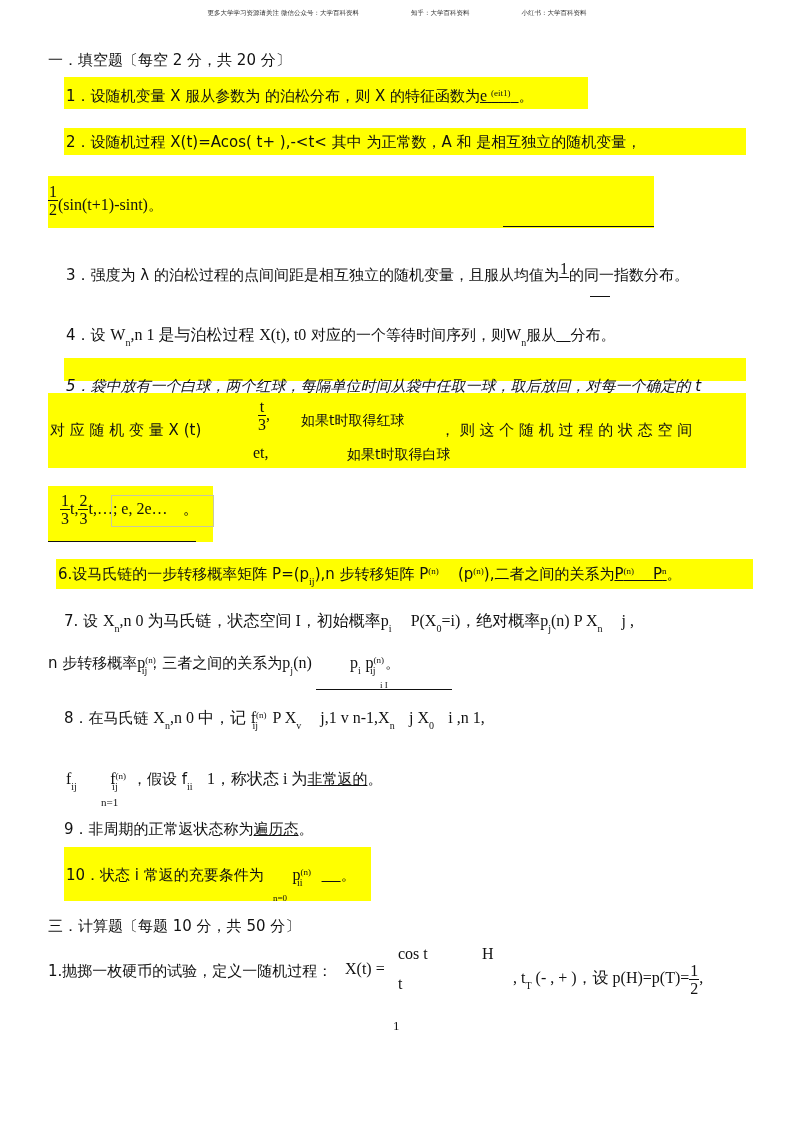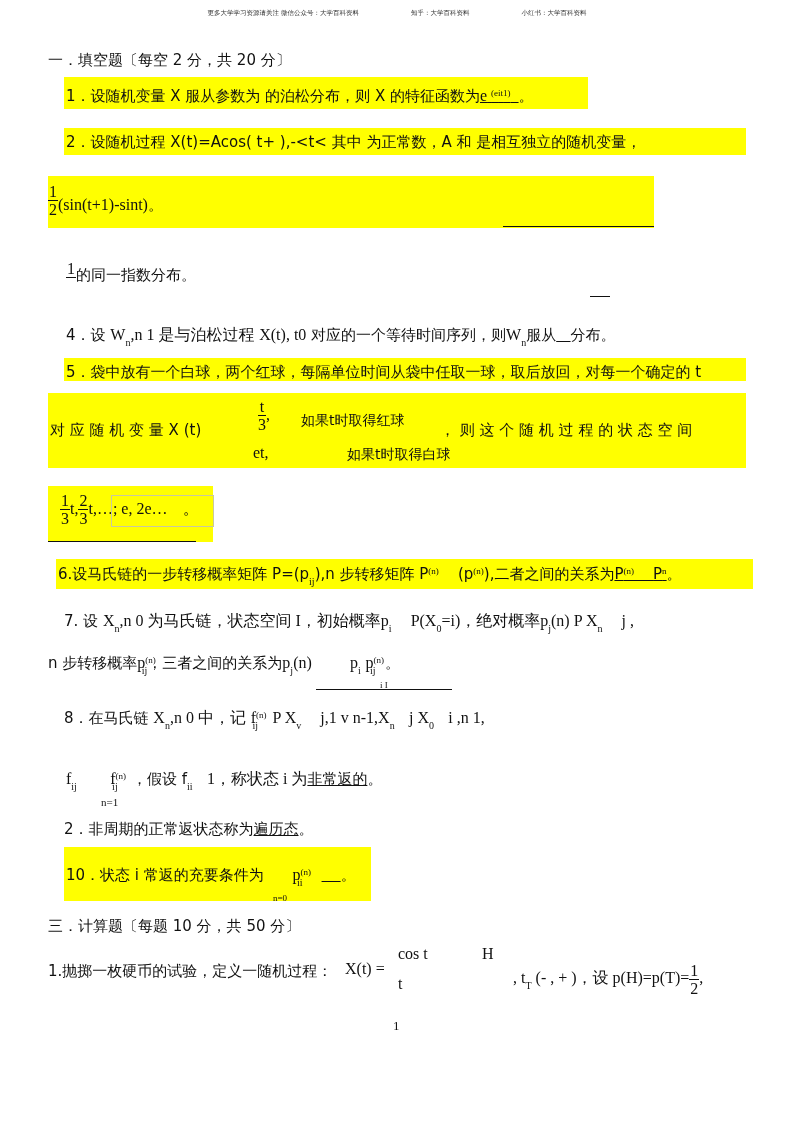--- a/index.html
+++ b/index.html
@@ -46,29 +46,29 @@
   <span>1．设随机变量 X 服从参数为   的泊松分布，则 X 的特征函数为</span><span class="m ul"><span>e</span> <span class="sup">(e</span><span class="sup">it</span><span class="sup">1)</span>&nbsp;&nbsp;</span><span>。</span>
 </div>
 
 <div class="ln" style="left:66px;top:133px;">2．设随机过程 X(t)=Acos(   t+ ),-&lt;t&lt;    其中   为正常数，A 和   是相互独立的随机变量，</div>
 <div class="ln" style="left:48px;top:193px;">
   <span class="frac" style="margin-top:-10px;"><span class="num">1</span><span class="den">2</span></span><span class="m">(sin(t+1)-sint)</span><span>。</span>
 </div>
 <div class="rule" style="left:503px;top:226px;width:151px;"></div>
 
 <div class="ln" style="left:66px;top:266px;">
-  <span class="frac" style="margin-top:-14px;"><span class="num">1</span></span><span>的同一指数分布。</span>
+  <span>3．强度为 λ 的泊松过程的点间间距是相互独立的随机变量，且服从均值为</span><span class="frac" style="margin-top:-14px;"><span class="num">1</span></span><span>的同一指数分布。</span>
 </div>
 <div class="rule" style="left:590px;top:296px;width:20px;"></div>
 
 <div class="ln" style="left:66px;top:326px;">
   <span>4．设</span> <span class="m">W</span><span class="sub">n</span><span class="m">,n  1 是与泊松过程</span> <span class="m">X(t), t0</span> <span>对应的一个等待时间序列，则</span><span class="m">W</span><span class="sub">n</span><span>服从</span><span class="ul">  </span><span class="ul">&nbsp;&nbsp;</span><span>分布。</span>
 </div>
 
-<div class="ln" style="left:66px;top:363px;">5．袋中放有一个白球，两个红球，每隔单位时间从袋中任取一球，取后放回，对每一个确定的 t</div>
+<div class="ln" style="left:66px;top:377px;font-style:italic;">5．袋中放有一个白球，两个红球，每隔单位时间从袋中任取一球，取后放回，对每一个确定的 t</div>
 <div class="ln" style="left:50px;top:421px;">对 应 随 机 变 量 X (t)</div>
 <div class="abs" style="left:258px;top:398px;">
   <span class="frac"><span class="num">t</span><span class="den">3</span></span><span class="m">,</span>
 </div>
 <div class="abs" style="left:301px;top:412px;font-size:14px;">如果t时取得红球</div>
 <div class="abs m" style="left:253px;top:444px;">et,</div>
 <div class="abs" style="left:318px;top:446px;font-size:14px;margin-left:29px;">如果t时取得白球</div>
 <div class="ln" style="left:440px;top:421px;">，  则    这 个 随 机 过 程 的 状 态 空 间</div>
 <div class="abs" style="left:60px;top:492px;">
   <span class="frac"><span class="num">1</span><span class="den">3</span></span><span class="m">t,</span><span class="frac"><span class="num">2</span><span class="den">3</span></span><span class="m">t,</span><span class="m">…; e, 2e…</span>&nbsp;&nbsp;&nbsp;<span>。</span>
@@ -91,21 +91,21 @@
 
 <div class="ln" style="left:64px;top:709px;">
   <span>8．在马氏链</span> <span class="m">X</span><span class="sub">n</span><span class="m">,n  0  中，记</span> <span class="m">f</span><span class="sup">(n)</span><span class="sub" style="margin-left:-14px;">ij</span>&nbsp;&nbsp;&nbsp;<span class="m">P X</span><span class="sub">v</span>&nbsp;&nbsp;&nbsp;&nbsp;<span class="m">j,1 v   n-1,X</span><span class="sub">n</span>&nbsp;&nbsp;&nbsp;<span class="m">j X</span><span class="sub">0</span>&nbsp;&nbsp;&nbsp;<span class="m">i ,n  1,</span>
 </div>
 <div class="ln" style="left:66px;top:770px;">
   <span class="m">f</span><span class="sub">ij</span>&nbsp;&nbsp;&nbsp;&nbsp;&nbsp;&nbsp;&nbsp;<span class="m">f</span><span class="sup">(n)</span><span class="sub" style="margin-left:-14px;">ij</span>&nbsp;&nbsp;&nbsp;<span>，假设 f</span><span class="sub">ii</span>&nbsp;&nbsp;&nbsp;<span class="m">1，称状态 i 为</span><span class="ul">非常返的</span><span>。</span>
 </div>
 <div class="abs" style="left:101px;top:796px;font-size:11px;font-family:'Liberation Serif',serif;">n=1</div>
 
 <div class="ln" style="left:64px;top:820px;">
-  <span>2．非周期的正常返状态称为</span><span class="ul">遍历态</span><span>。</span>
+  <span>9．非周期的正常返状态称为</span><span class="ul">遍历态</span><span>。</span>
 </div>
 
 <div class="ln" style="left:66px;top:866px;">
   <span>10．状态 i 常返的充要条件为</span>&nbsp;&nbsp;&nbsp;&nbsp;&nbsp;&nbsp;<span class="m">p</span><span class="sup">(n)</span><span class="sub" style="margin-left:-14px;">ii</span>&nbsp;&nbsp;&nbsp;&nbsp;<span class="ul">&nbsp;&nbsp;&nbsp;&nbsp;</span><span>。</span>
 </div>
 <div class="abs" style="left:273px;top:893px;font-size:9px;font-family:'Liberation Serif',serif;">n=0</div>
 
 <div class="ln" style="left:48px;top:917px;">三．计算题〔每题 10 分，共 50 分〕</div>
 
 <div class="ln" style="left:48px;top:962px;">1.抛掷一枚硬币的试验，定义一随机过程：</div>

